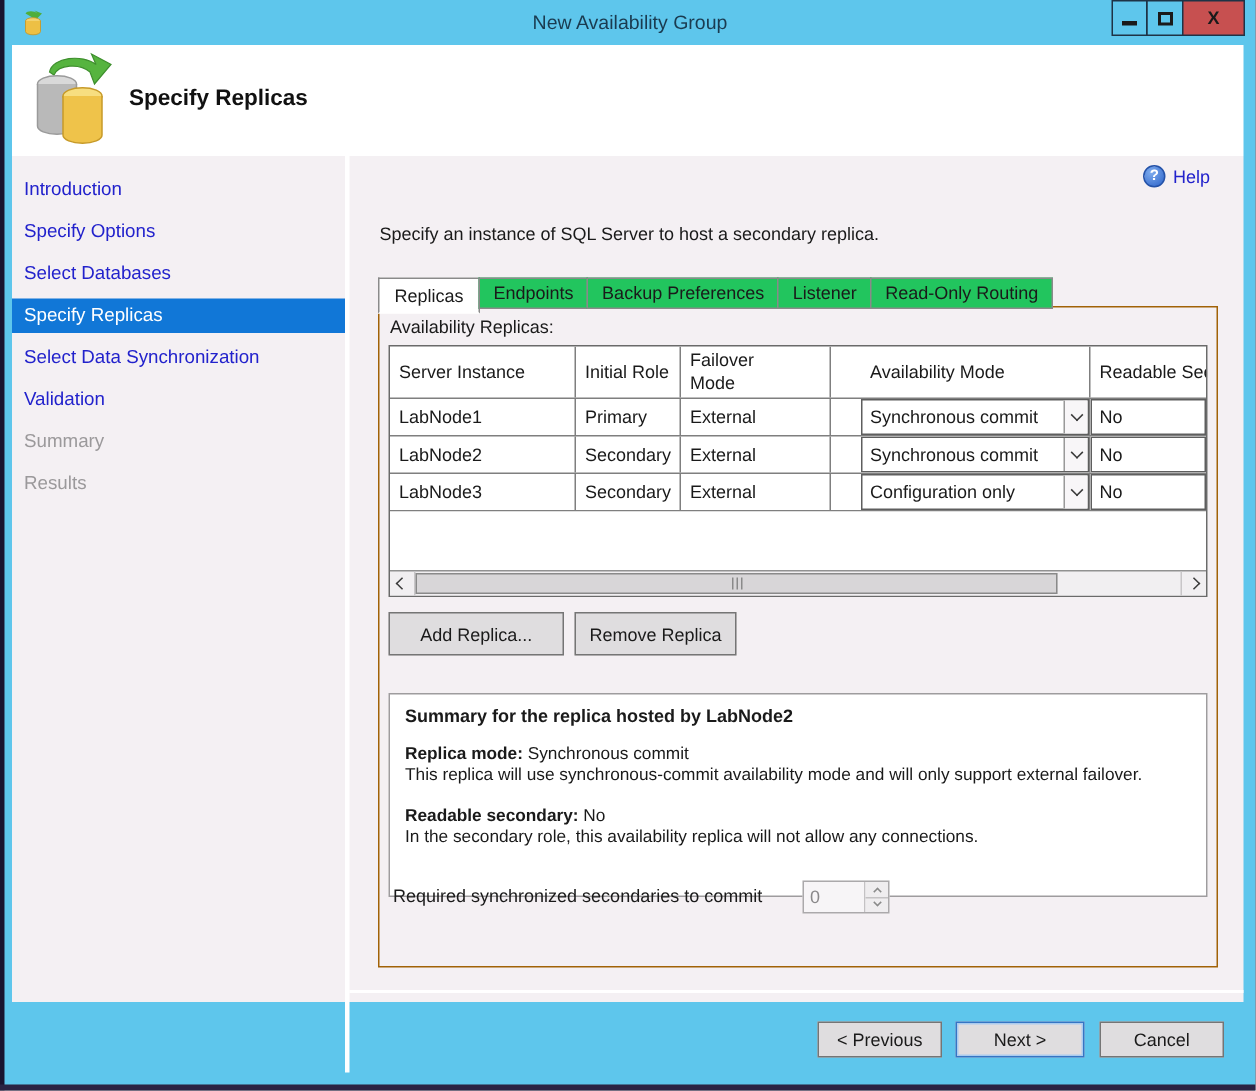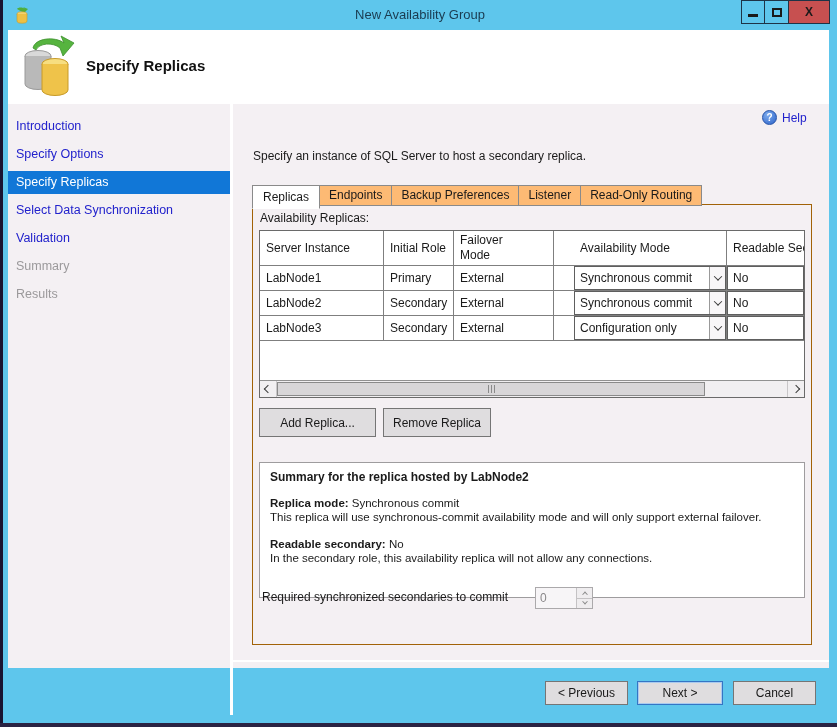--- a/index.html
+++ b/index.html
@@ -39,21 +39,21 @@
 
   
   .main { position:absolute; left:225px; top:0; width:596px; height:611px; }
   .help { position:absolute; left:529px; top:6px; display:flex; align-items:center; gap:5px; }
   .help-ico { width:15px; height:15px; border-radius:50%; background:radial-gradient(circle at 35% 30%, #7FADEE, #2B62C9); border:1px solid #2452A8; color:#fff; font-size:10px; font-weight:bold; display:flex; align-items:center; justify-content:center; }
   .help-lbl { font-size:12px; color:#2222CC; }
   .instr { position:absolute; left:20px; top:45px; font-size:12px; font-weight:normal; color:#1A1A1A; }
 
   
   .tabs { position:absolute; left:19px; top:81px; display:flex; align-items:flex-start; z-index:2; }
-  .tab { font-size:12px; color:#1A1A1A; background:#fdba74; border:1px solid #8A8A8A; padding:2px 9px 3px 9px; }
+  .tab { font-size:12px; color:#1A1A1A; background:#22c55e; border:1px solid #8A8A8A; padding:2px 9px 3px 9px; }
   .tab + .tab { margin-left:-1px; }
   .tab.active { background:#FFFFFF; padding:4px 10px; border-bottom:1px solid #FFFFFF; margin-bottom:-1px; }
 
   
   .panel { position:absolute; left:19px; top:100px; width:560px; height:441px; border:1px solid #a16207; }
   .grid-label { position:absolute; left:7px; top:6px; font-size:12px; color:#1A1A1A; }
 
   
   .grid-box { position:absolute; left:6px; top:25px; width:546px; height:168px; border:1px solid #6A6A6A; background:#fff; display:flex; flex-direction:column; }
   .tbl { flex:1; display:flex; flex-direction:column; overflow:hidden; }
@@ -151,20 +151,21 @@
     </svg>
     <div class="hdr-title">Specify Replicas</div>
   </div>
 
   <div class="bodyarea">
     <div class="vdiv"></div>
 
     <div class="sidebar">
       <div class="nav-item">Introduction</div>
       <div class="nav-item">Specify Options</div>
+      <div class="nav-item">Select Databases</div>
       <div class="nav-item selected">Specify Replicas</div>
       <div class="nav-item">Select Data Synchronization</div>
       <div class="nav-item">Validation</div>
       <div class="nav-item disabled">Summary</div>
       <div class="nav-item disabled">Results</div>
     </div>
 
     <div class="main">
       <div class="help">
         <span class="help-ico">?</span>

